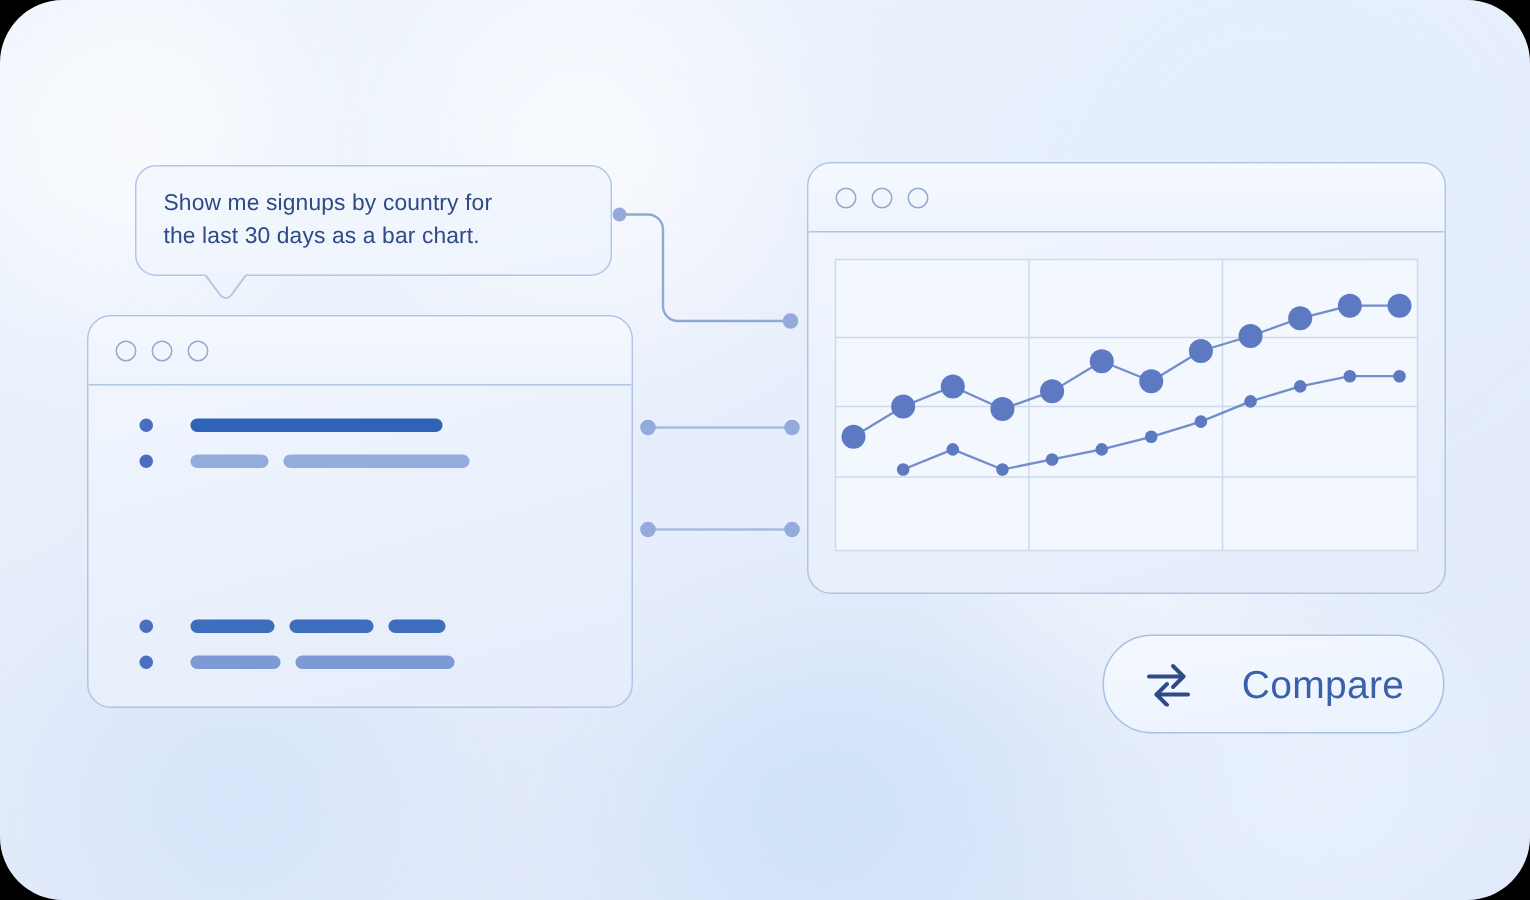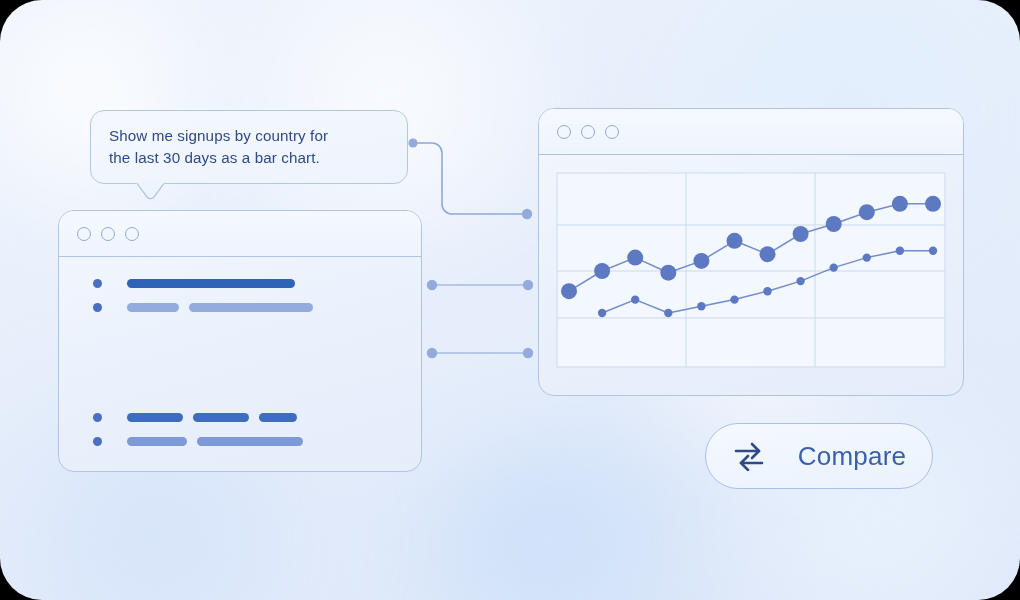--- a/index.html
+++ b/index.html
@@ -124,21 +124,21 @@
   }
 
   
   #chart-window { left: 538px; top: 108px; width: 426px; height: 288px; }
   #chart-body { height: calc(100% - 46px); position: relative; }
   #chart-svg { display: block; }
 
   
   #compare-button {
     position: absolute;
-    left: 705px; top: 423px;
+    left: 735px; top: 423px;
     width: 228px; height: 66px;
     border: 1.3px solid #a9c0e4;
     border-radius: 33px;
     background: linear-gradient(170deg, #f5f9ff 0%, #eaf2fd 100%);
     display: flex; align-items: center; justify-content: center;
     gap: 32px;
     cursor: pointer;
   }
   #compare-icon { width: 34px; height: 30px; flex: 0 0 auto; }
   #compare-label {

